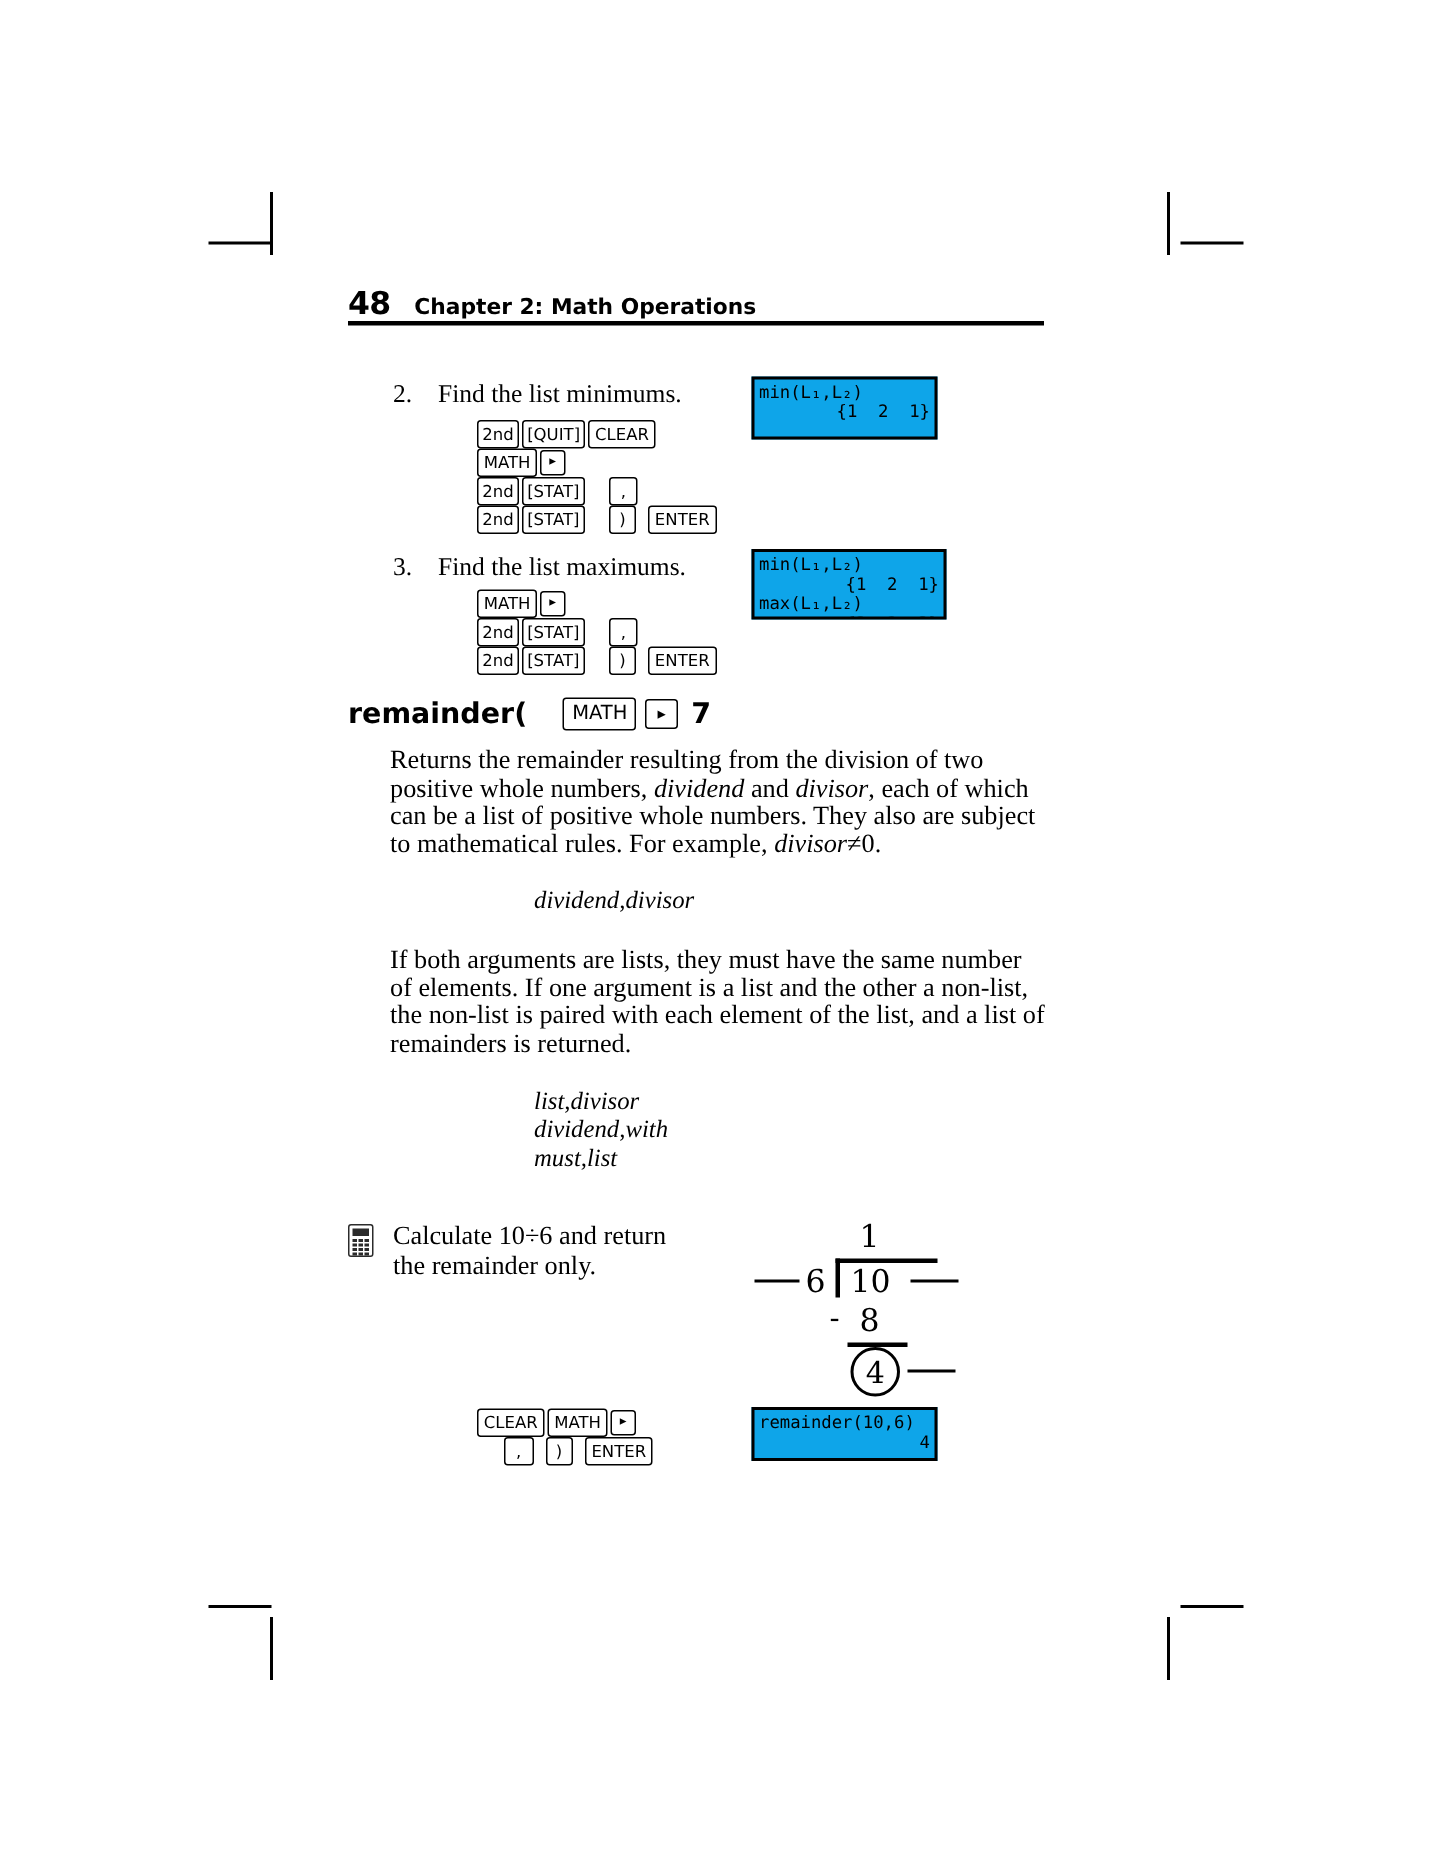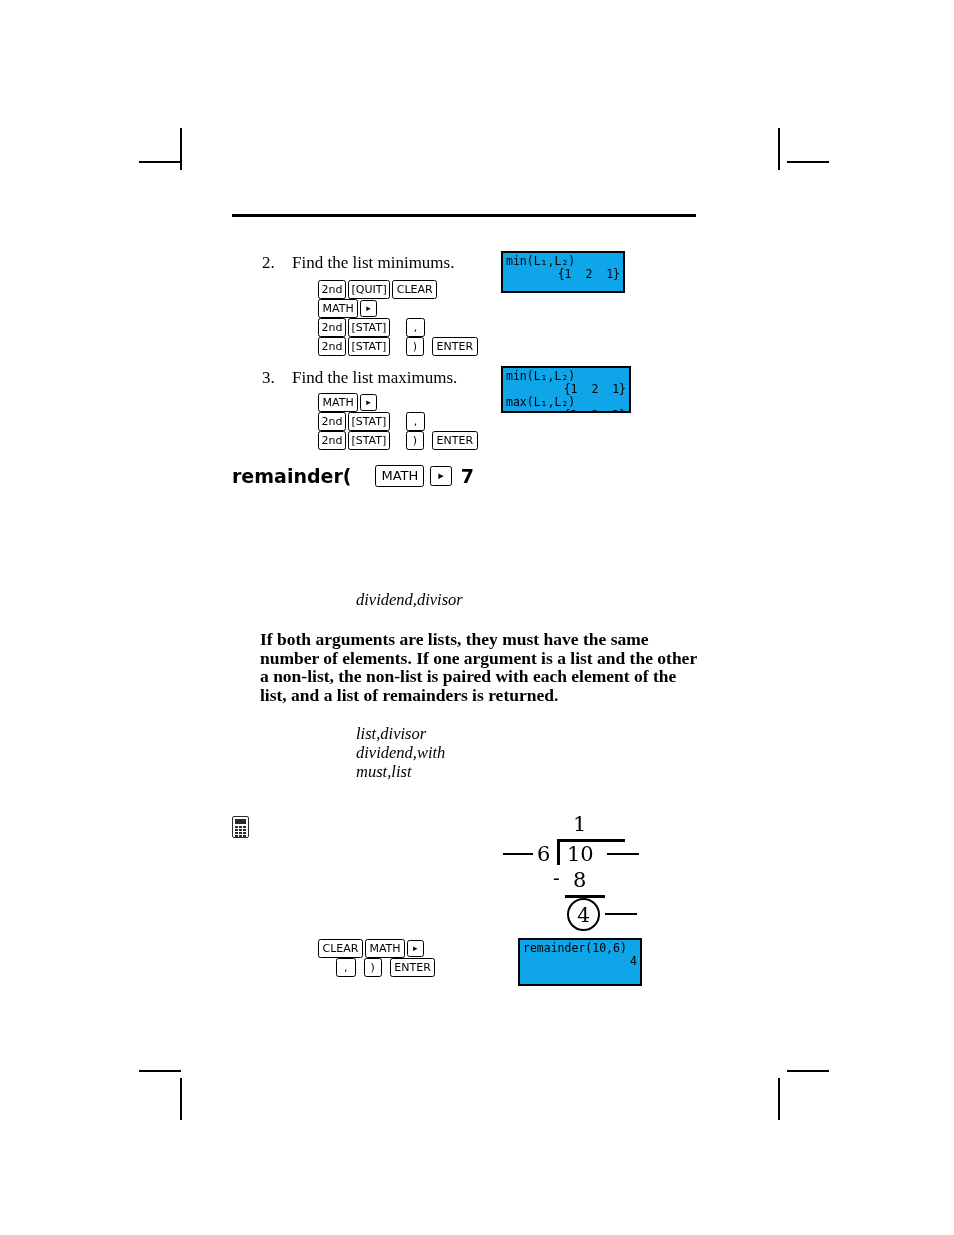--- a/index.html
+++ b/index.html
@@ -236,20 +236,24 @@
 
   <div class="crop crop-v" style="left:180px; top:128px;"></div>
   <div class="crop crop-h" style="left:139px; top:161px;"></div>
   <div class="crop crop-v" style="left:778px; top:128px;"></div>
   <div class="crop crop-h" style="left:787px; top:161px;"></div>
   <div class="crop crop-v" style="left:180px; top:1078px;"></div>
   <div class="crop crop-h" style="left:139px; top:1070px;"></div>
   <div class="crop crop-v" style="left:778px; top:1078px;"></div>
   <div class="crop crop-h" style="left:787px; top:1070px;"></div>
 
+  <div class="header">
+    <span class="header-folio">48</span>
+    <span class="header-title">Chapter 2: Math Operations</span>
+  </div>
   <div class="header-rule"></div>
 
   <div class="step-num" style="left:262px; top:253px;">2.</div>
   <div class="step-text" style="left:292px; top:253px;">Find the list minimums.</div>
 
   <div class="keyrow" style="left:318px; top:280px;">
     <span class="key tight">2nd</span>
     <span class="key tight">[QUIT]</span>
     <span class="key">CLEAR</span>
   </div>
@@ -306,24 +310,25 @@
     <div class="ln right">{3  2  3}</div>
   </div>
 
   <div class="sec-head">
     <span class="sec-head-name">remainder(</span>
     <span class="key">MATH</span>
     <span class="key arrow">▸</span>
     <span class="sec-head-num">7</span>
   </div>
 
+  <div class="body-para" style="top:497px;">Returns the remainder resulting from the division of two positive whole numbers, <i>dividend</i> and <i>divisor</i>, each of which can be a list of positive whole numbers. They also are subject to mathematical rules. For example, <i>divisor</i>≠0.</div>
 
   <div class="syntax" style="top:590px;">dividend,divisor</div>
 
-  <div class="body-para" style="top:630px;font-weight:bold;">If both arguments are lists, they must have the same number of elements. If one argument is a list and the other a non-list, the non-list is paired with each element of the list, and a list of remainders is returned.</div>
+  <div class="body-para" style="top:630px;">If both arguments are lists, they must have the same number of elements. If one argument is a list and the other a non-list, the non-list is paired with each element of the list, and a list of remainders is returned.</div>
 
   <div class="syntax" style="top:724px;">list,divisor</div>
   <div class="syntax" style="top:743px;">dividend,with</div>
   <div class="syntax" style="top:762px;">must,list</div>
 
   <div class="calc-icon">
     <div class="disp"></div>
     <div class="grid">
       <span></span>
         <span></span>
@@ -332,20 +337,21 @@
         <span></span>
         <span></span>
       <span></span>
         <span></span>
         <span></span>
       <span></span>
         <span></span>
         <span></span>
     </div>
   </div>
+  <div class="example-text">Calculate 10÷6 and return the remainder only.</div>
 
   <div class="division">
 
     <div class="num" style="left:78px; top:6px;">1</div>
 
     <div class="bar" style="left:62px; top:31px; width:68px; height:2.6px;"></div>
 
     <div class="bar" style="left:62px; top:31px; width:2.6px; height:26px;"></div>
 
     <div class="num" style="left:42px; top:36px;">6</div>
@@ -375,18 +381,18 @@
     <span class="key arrow">▸</span>
   </div>
   <div class="keyrow" style="left:336px; top:958px;">
     <span class="key comma">,</span>
     <span class="key-gap-sm"></span>
     <span class="key paren">)</span>
     <span class="key-gap-sm"></span>
     <span class="key">ENTER</span>
   </div>
 
-  <div class="screen" style="left:518px; top:938px; width:124px; height:48px;">
+  <div class="screen" style="left:501px; top:938px; width:124px; height:36px;">
     <div class="ln">remainder(10,6)</div>
     <div class="ln right">4</div>
   </div>
 
 </div>
 
 </body></html>

